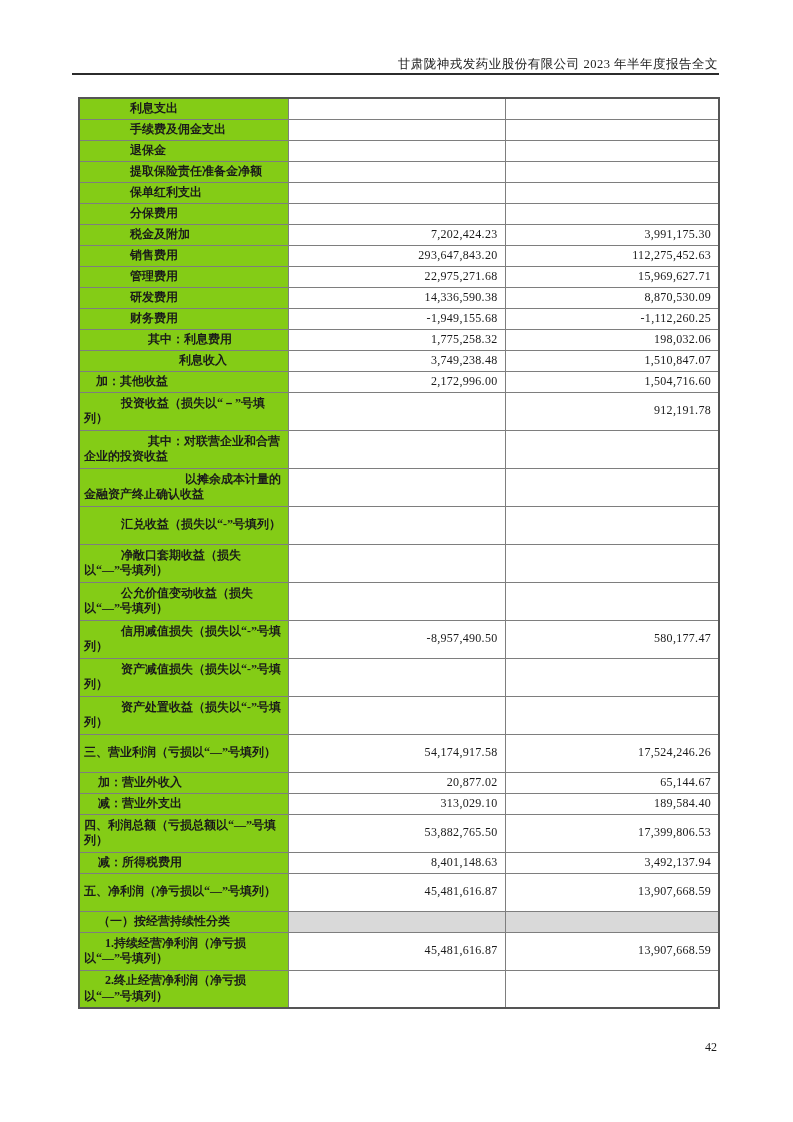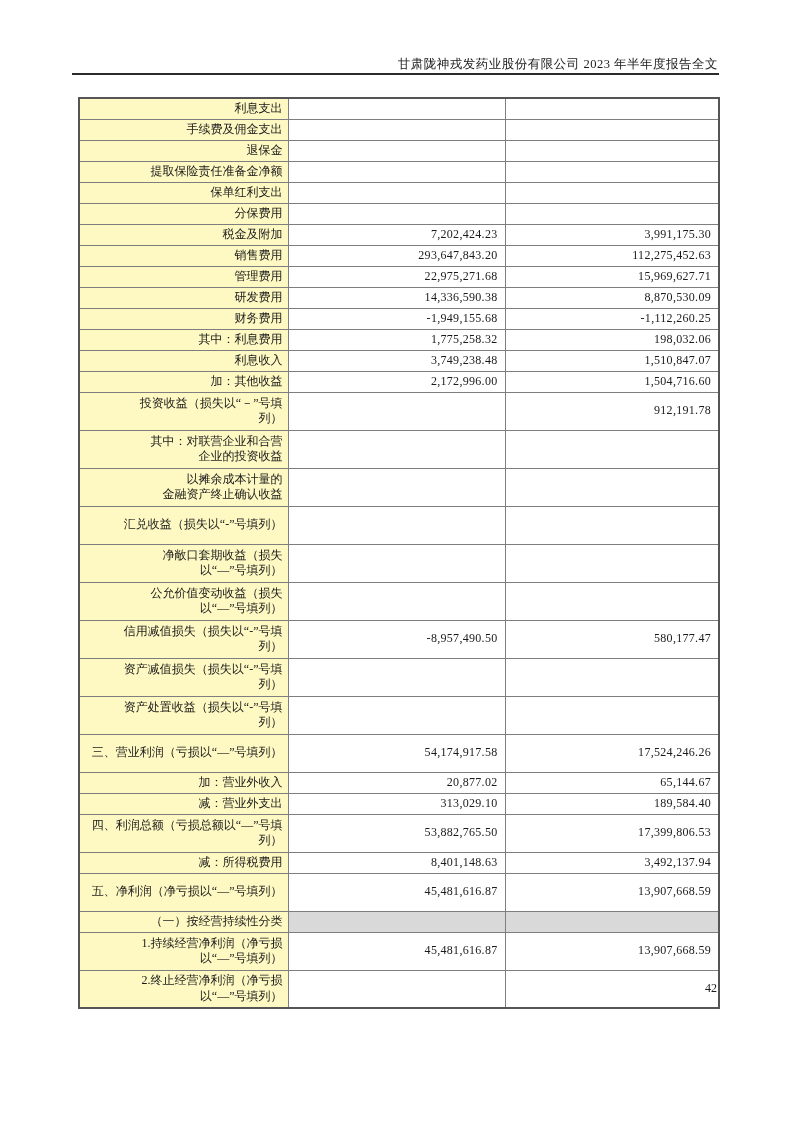--- a/index.html
+++ b/index.html
@@ -42,36 +42,37 @@
     font-size: 12px;
     border: 2px solid #555555;
   }
   table.fin-table td {
     border: 1px solid #7e7e7e;
     vertical-align: middle;
     overflow: hidden;
     line-height: 15.5px;
   }
   td.label-cell {
-    background: #fef9c3;
+    background: #84cc16;
     padding: 2px 5px 2px 4px;
-    text-align: right;
+    text-align: left;
+    font-weight: bold;
   }
   td.value-cell {
     background: #ffffff;
     padding: 2px 7px 2px 4px;
     text-align: right;
     letter-spacing: 0.3px;
   }
   tr.shaded td.value-cell {
     background: #d9d9d9;
   }
   .page-number {
     position: absolute;
-    top: 981px;
+    top: 1040px;
     left: 705px;
     font-size: 12px;
   }
 </style>
 </head>
 <body>
 
 <div class="page">
 
   <div class="header-title">甘肃陇神戎发药业股份有限公司 2023 年半年度报告全文</div>

